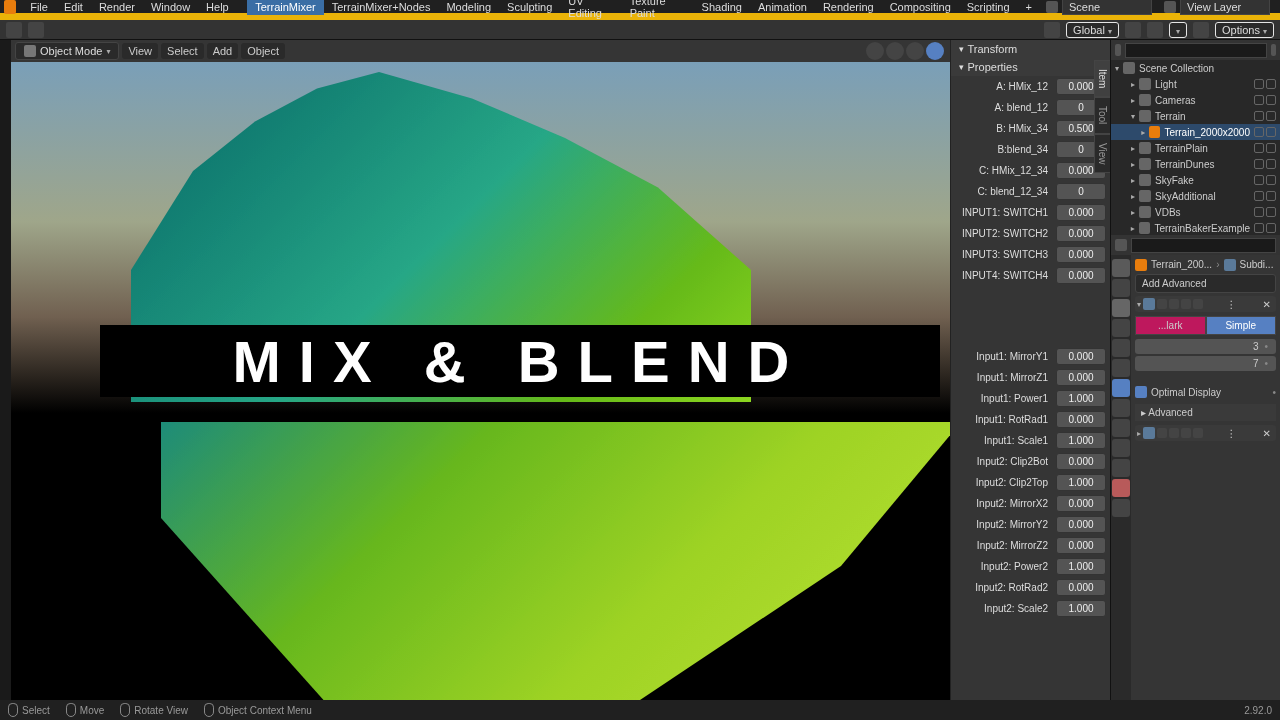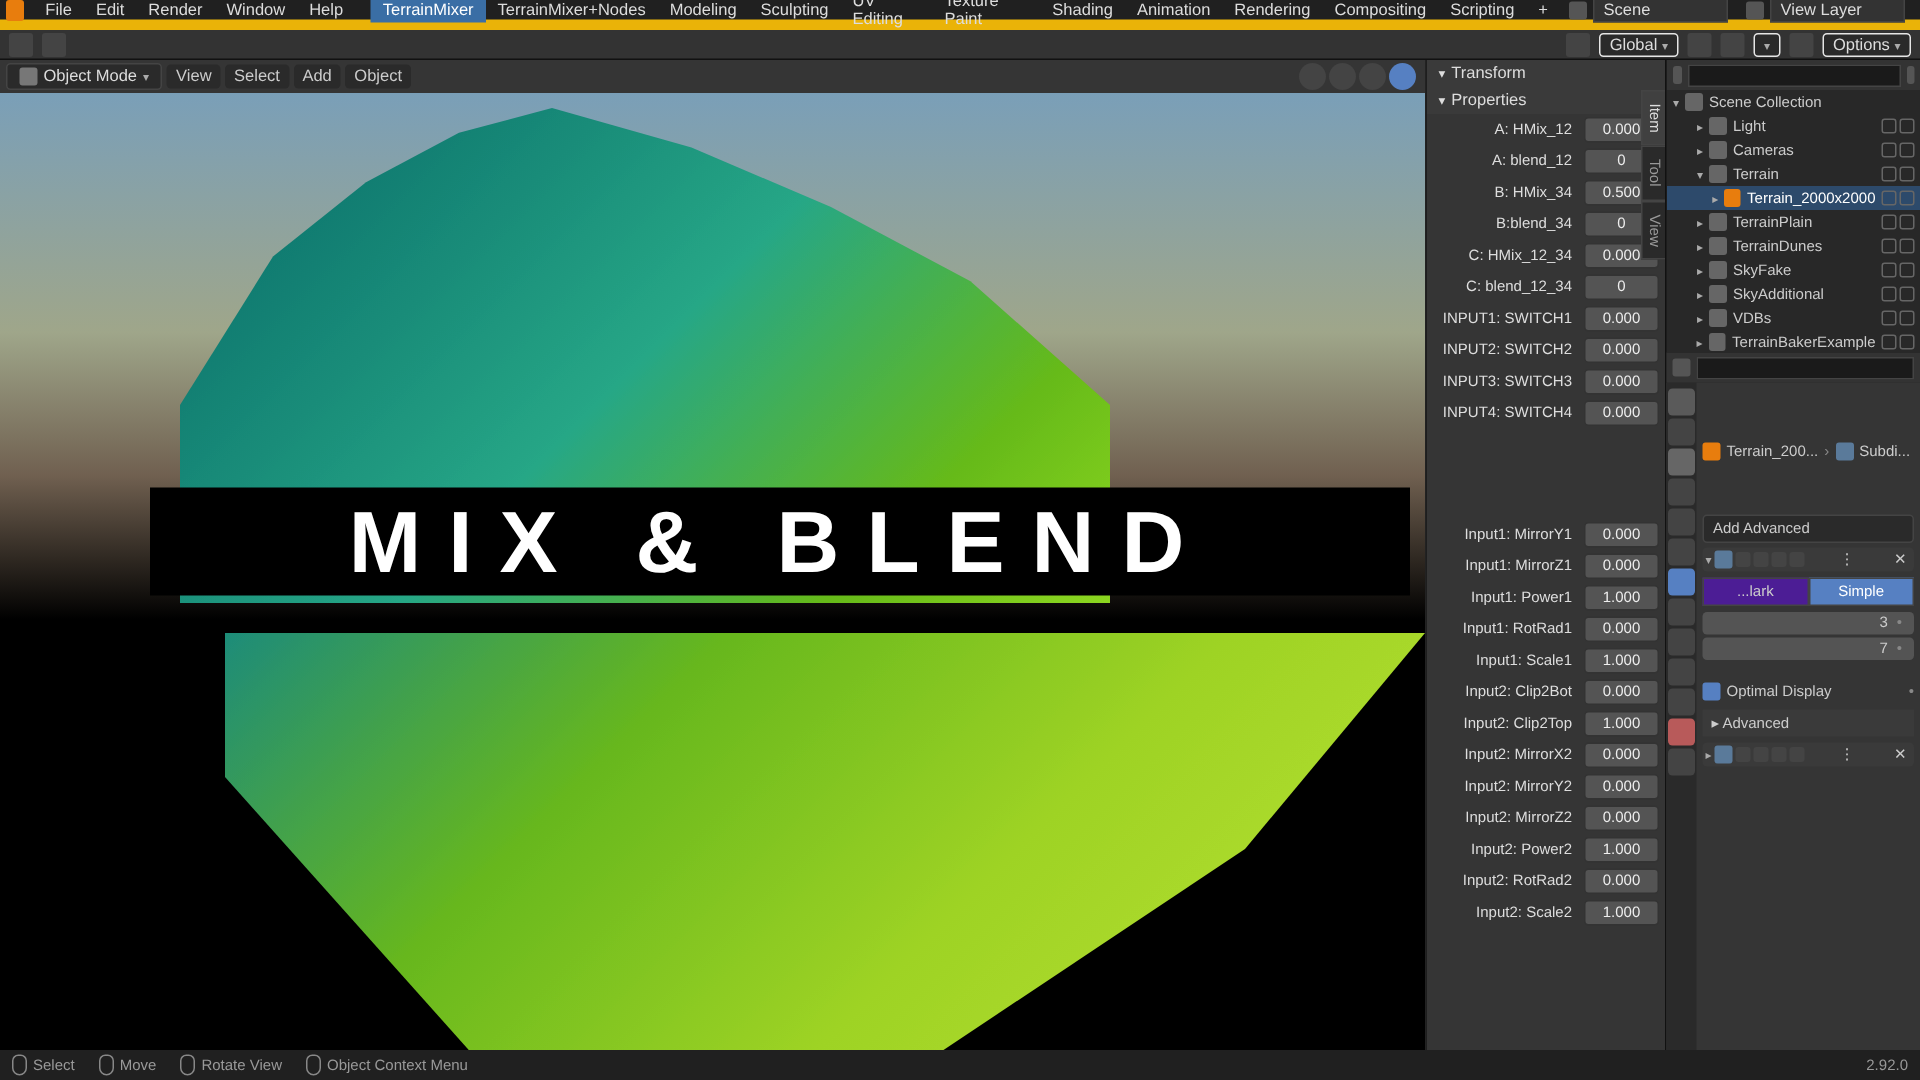--- a/index.html
+++ b/index.html
@@ -17,21 +17,21 @@
 
 .toolheader { height: 20px; background: #333; display: flex; align-items: center; padding: 0 6px; gap: 6px; border-bottom: 1px solid #111; }
 .toolheader .icon-btn { width: 16px; height: 16px; background: #444; border-radius: 2px; }
 .toolheader select, .toolheader .dropdown { background: #2a2a2a; border: 1px solid #e5e5e5; color: #ddd; padding: 1px 6px; font-size: 11px; border-radius: 3px; }
 .toolheader .right { margin-left: auto; display: flex; gap: 4px; align-items: flex-end; }
 
 
 .main { display: flex; height: calc(100% - 60px); }
 
 
-.viewport-container { flex: 1; display: flex; flex-direction: column; position: relative; }
+.viewport-container { flex: 1; display: flex; flex-direction: column; position: relative; padding-left: 11px; }
 .viewport-header { height: 22px; background: #353535; display: flex; align-items: center; padding: 0 4px; gap: 3px; }
 .viewport-header .mode-select { background: #2a2a2a; border: 1px solid #444; color: #ddd; padding: 2px 8px; font-size: 11px; border-radius: 3px; display: flex; align-items: center; gap: 4px; }
 .viewport-header .vh-btn { padding: 2px 6px; background: #2a2a2a; border-radius: 3px; cursor: pointer; }
 .viewport-header .shading-group { margin-left: auto; display: flex; gap: 2px; }
 .viewport-header .shading-btn { width: 18px; height: 18px; background: #444; border-radius: 50%; }
 .viewport-header .shading-btn.active { background: #5680c2; }
 
 .viewport { flex: 1; position: relative; background: linear-gradient(to bottom, #7a9fb8 0%, #9fa68a 25%, #706050 40%, #000 55%, #000 100%); overflow: hidden; }
 .terrain-top { position: absolute; top: 10px; left: 120px; width: 620px; height: 330px; background: linear-gradient(135deg, #1a6b6b 0%, #2a8a7a 30%, #35a085 50%, #6ab02a 80%, #8ac830 100%); clip-path: polygon(30% 5%, 40% 0%, 55% 8%, 70% 20%, 85% 35%, 100% 60%, 100% 100%, 0% 100%, 0% 60%, 10% 30%, 20% 15%); filter: contrast(1.2); }
 .terrain-bottom { position: absolute; top: 360px; left: 150px; width: 800px; height: 320px; background: linear-gradient(135deg, #2a8a7a 0%, #6ab02a 30%, #9ac830 60%, #b8d840 100%); clip-path: polygon(0% 0%, 100% 0%, 85% 45%, 55% 95%, 25% 100%, 0% 30%); filter: contrast(1.15); }
@@ -62,23 +62,23 @@
 .outliner-item .toggle-dot { width: 10px; height: 10px; border: 1px solid #666; border-radius: 2px; }
 
 .props-area { flex: 1; background: #353535; display: flex; }
 .props-tabs { width: 20px; background: #2a2a2a; display: flex; flex-direction: column; padding-top: 4px; gap: 2px; }
 .props-tab { width: 18px; height: 18px; background: #444; border-radius: 3px; margin: 0 auto; cursor: pointer; }
 .props-tab.render { background: #5a5a5a; }
 .props-tab.scene { background: #666; }
 .props-tab.wrench { background: #5680c2; }
 .props-tab.mat { background: #b85a5a; }
 .props-content { flex: 1; padding: 4px; overflow-y: auto; font-size: 10px; }
-.props-content .field-row { display: flex; align-items: center; gap: 4px; margin-bottom: 3px; margin-top: 36px; }
+.props-content .field-row { display: flex; align-items: flex-start; gap: 4px; margin-bottom: 3px; }
 .props-content .mod-toggle { display: flex; gap: 0; margin: 4px 0; }
-.props-content .mod-toggle .seg { flex: 1; text-align: center; padding: 3px; background: #4c1d95; border: 1px solid #444; cursor: pointer; }
+.props-content .mod-toggle .seg { flex: 1; text-align: center; padding: 3px; background: #be185d; border: 1px solid #444; cursor: pointer; }
 .props-content .mod-toggle .seg.active { background: #5680c2; color: #fff; }
 .props-content .num-field { display: flex; justify-content: flex-end; padding: 2px 8px; background: #545454; border-radius: 3px; margin: 2px 0; }
 .props-content .check-row { display: flex; align-items: center; gap: 4px; padding: 2px 0; margin-top: 13px; }
 .props-content .checkbox { width: 12px; height: 12px; background: #5680c2; border-radius: 2px; }
 .props-content .adv-header { background: #3a3a3a; padding: 3px 6px; margin-top: 4px; }
 .modifier-header { display: flex; align-items: center; gap: 2px; background: #3a3a3a; padding: 2px; border-radius: 3px; margin-bottom: 2px; }
 .modifier-header .mod-icon { width: 12px; height: 12px; background: #5a7a9a; border-radius: 2px; }
 .modifier-header .mod-close { margin-left: auto; cursor: pointer; padding: 0 3px; }
 
 

